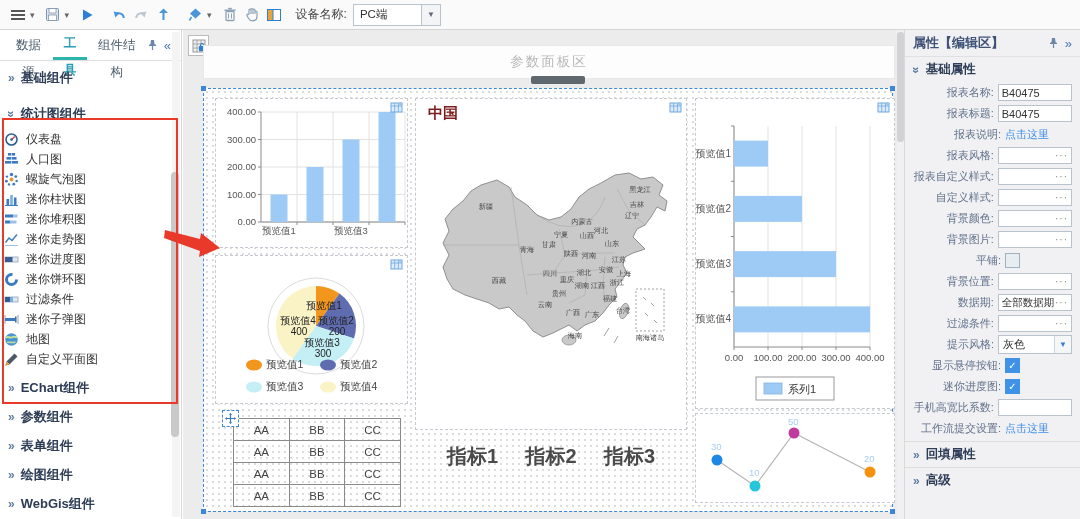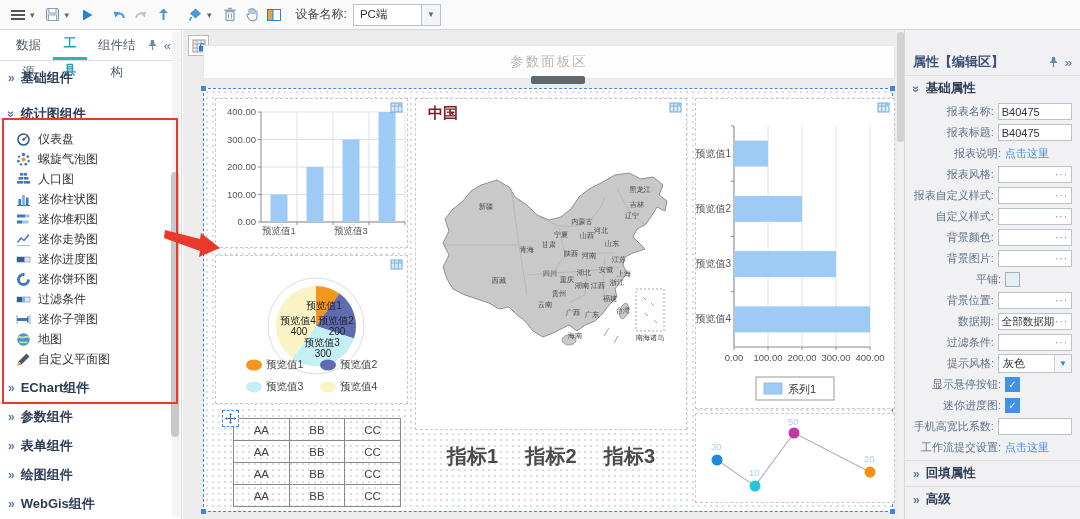--- a/index.html
+++ b/index.html
@@ -19,21 +19,21 @@
   .sidebar{position:absolute;left:0;top:30px;width:182px;bottom:0;background:#fff;border-right:1px solid #d9d9d9;box-sizing:border-box;}
   .tabbar{height:30px;border-bottom:1px solid #e0e0e0;display:flex;align-items:center;padding-left:6px;text-align:center;}
   .tab{padding:0 6px;height:27px;line-height:27px;font-size:12.5px;color:#4a5a6b;cursor:pointer;margin-right:2px;}
   .tab.active{color:#2a9db5;border-bottom:3px solid #2cb5aa;font-weight:bold;}
   .tab-icons{margin-left:auto;display:flex;align-items:center;padding-right:10px;color:#4a78b5;}
   .chev-collapse{font-size:13px;margin-left:6px;cursor:pointer;color:#4a78b5;}
   .sec-h{display:flex;align-items:center;padding:8px 8px 4px 8px;font-weight:bold;font-size:13px;color:#2c3c55;cursor:pointer;}
   .sec-h .chev{color:#5b7ba3;font-size:12px;margin-right:6px;font-weight:bold;}
   .chev.open{display:inline-block;transform:rotate(90deg);}
   .stat-items{padding:2px 0 4px 0;}
-  .sitem{display:flex;align-items:center;height:20px;padding-left:16px;cursor:pointer;}
+  .sitem{display:flex;align-items:center;height:20px;padding-left:4px;cursor:pointer;}
   .sitem .icon{width:15px;height:15px;margin-right:7px;display:inline-flex;}
   .sitem .lbl{font-size:12px;color:#333;}
   .bott-secs .sec-h{padding:6px 8px 5px 8px;}
   .hl-box{position:absolute;left:2px;top:88px;width:172px;height:282px;border:2px solid #e8392a;pointer-events:none;z-index:6;}
   .sb-track{position:absolute;right:1px;top:2px;bottom:2px;width:8px;background:#f4f4f4;}
   .sb-thumb{position:absolute;right:1px;top:140px;height:265px;width:8px;background:#c9c9c9;border-radius:4px;cursor:pointer;}
   .red-arrow{position:absolute;left:160px;top:226px;width:64px;height:44px;z-index:7;pointer-events:none;}
   
   .canvas{position:absolute;left:183px;top:30px;width:721px;bottom:0;background:#ececec;}
   .lockbtn{position:absolute;left:5px;top:5px;width:19px;height:19px;background:#fff;border:1px solid #bbb;display:flex;align-items:center;justify-content:center;cursor:pointer;}
@@ -50,21 +50,21 @@
   .metric{font-size:20px;font-weight:bold;color:#4a4a4a;}
   .dtable{border-collapse:collapse;margin:5px 8px;}
   .dtable td{border:1px solid #8a8a8a;width:58px;height:19px;text-align:center;font-size:11.5px;color:#444;}
   .dtable{border:1px solid #555;}
   .movehandle{position:absolute;left:-3px;top:-3px;width:15px;height:15px;background:#fff;border:1px dashed #3d86d8;display:flex;align-items:center;justify-content:center;cursor:move;z-index:3;}
   svg text{font-family:"Liberation Sans","DejaVu Sans",sans-serif;}
   .cv-track{position:absolute;right:0;top:0;bottom:0;width:7px;background:#f0f0f0;}
   .cv-thumb{position:absolute;right:0;top:2px;height:110px;width:7px;background:#d2d2d2;border-radius:3px;}
   
   .rightpanel{position:absolute;left:904px;top:30px;right:0;bottom:0;background:#f1f1f3;border-left:1px solid #d9d9d9;box-sizing:border-box;}
-  .rp-header{height:26px;display:flex;align-items:center;padding:0 8px;color:#3e5277;font-size:13px;border-bottom:1px solid #e0e0e2;margin-top:19px;}
+  .rp-header{height:26px;display:flex;align-items:center;padding:0 8px;color:#3e5277;font-size:13px;border-bottom:1px solid #e0e0e2;}
   .rp-header .ttl{font-weight:bold;}
   .rp-header .icons{margin-left:auto;display:flex;align-items:center;color:#4a78b5;}
   .rp-sec{display:flex;align-items:center;height:25px;padding:0 8px;font-weight:bold;font-size:12.5px;color:#2f3e58;cursor:pointer;}
   .rp-sec .chev{color:#5b7ba3;font-size:12px;margin-right:6px;font-weight:bold;}
   .rp-collapse{border-top:1px solid #dcdcdc;}
   .plist{padding:2px 8px 0 4px;}
   .prow{display:flex;align-items:center;height:17px;margin-bottom:4px;}
   .plabel{width:92px;text-align:right;font-size:11px;color:#60708a;margin-right:4px;white-space:nowrap;}
   .pinput{width:72px;height:15px;background:#fff;border:1px solid #b8c3ce;font-size:11px;color:#333;
           padding:0 3px;display:flex;align-items:center;position:relative;}
@@ -190,47 +190,47 @@
             <path d="M7.5 7.5 L10.8 4.6" stroke="#e04040" stroke-width="1.3"></path>
             <circle cx="7.5" cy="7.5" r="1.3" fill="#2e5e8f"></circle>
           </svg>
         </span>
         <span class="lbl">仪表盘</span>
       </div>
       <div class="sitem">
         <span class="icon">
           <svg width="15" height="15" viewBox="0 0 15 15">
             <g fill="#3a7bbf">
+              <rect x="4" y="1" width="3.2" height="2.6"></rect>
+              <rect x="7.8" y="1" width="3.2" height="2.6"></rect>
+              <rect x="2.5" y="5" width="4.7" height="2.6"></rect>
+              <rect x="7.8" y="5" width="4.7" height="2.6"></rect>
+              <rect x="1" y="9" width="6.2" height="2.6"></rect>
+              <rect x="7.8" y="9" width="6.2" height="2.6"></rect>
+            </g>
+          </svg>
+        </span>
+        <span class="lbl">人口图</span>
+      </div>
+      <div class="sitem">
+        <span class="icon">
+          <svg width="15" height="15" viewBox="0 0 15 15">
+            <g fill="#3a7bbf">
               <circle cx="7.5" cy="2.5" r="1.7"></circle>
               <circle cx="11.8" cy="4.6" r="1.4"></circle>
               <circle cx="12.6" cy="9" r="1.2"></circle>
               <circle cx="9.8" cy="12.2" r="1.4"></circle>
               <circle cx="5" cy="12.4" r="1.2"></circle>
               <circle cx="2.4" cy="9.2" r="1.4"></circle>
               <circle cx="3" cy="4.6" r="1.2"></circle>
             </g>
             <circle cx="7.5" cy="7.5" r="2" fill="#e8953a"></circle>
           </svg>
         </span>
         <span class="lbl">螺旋气泡图</span>
-      </div>
-      <div class="sitem">
-        <span class="icon">
-          <svg width="15" height="15" viewBox="0 0 15 15">
-            <g fill="#3a7bbf">
-              <rect x="4" y="1" width="3.2" height="2.6"></rect>
-              <rect x="7.8" y="1" width="3.2" height="2.6"></rect>
-              <rect x="2.5" y="5" width="4.7" height="2.6"></rect>
-              <rect x="7.8" y="5" width="4.7" height="2.6"></rect>
-              <rect x="1" y="9" width="6.2" height="2.6"></rect>
-              <rect x="7.8" y="9" width="6.2" height="2.6"></rect>
-            </g>
-          </svg>
-        </span>
-        <span class="lbl">人口图</span>
       </div>
       <div class="sitem">
         <span class="icon">
           <svg width="15" height="15" viewBox="0 0 15 15">
             <path d="M1 13.5h13" stroke="#3a7bbf"></path>
             <rect x="2.5" y="7" width="2.6" height="6" fill="#3a7bbf"></rect>
             <rect x="6.2" y="3" width="2.6" height="10" fill="#7aaede"></rect>
             <rect x="9.9" y="5.5" width="2.6" height="7.5" fill="#3a7bbf"></rect>
           </svg>
         </span>

